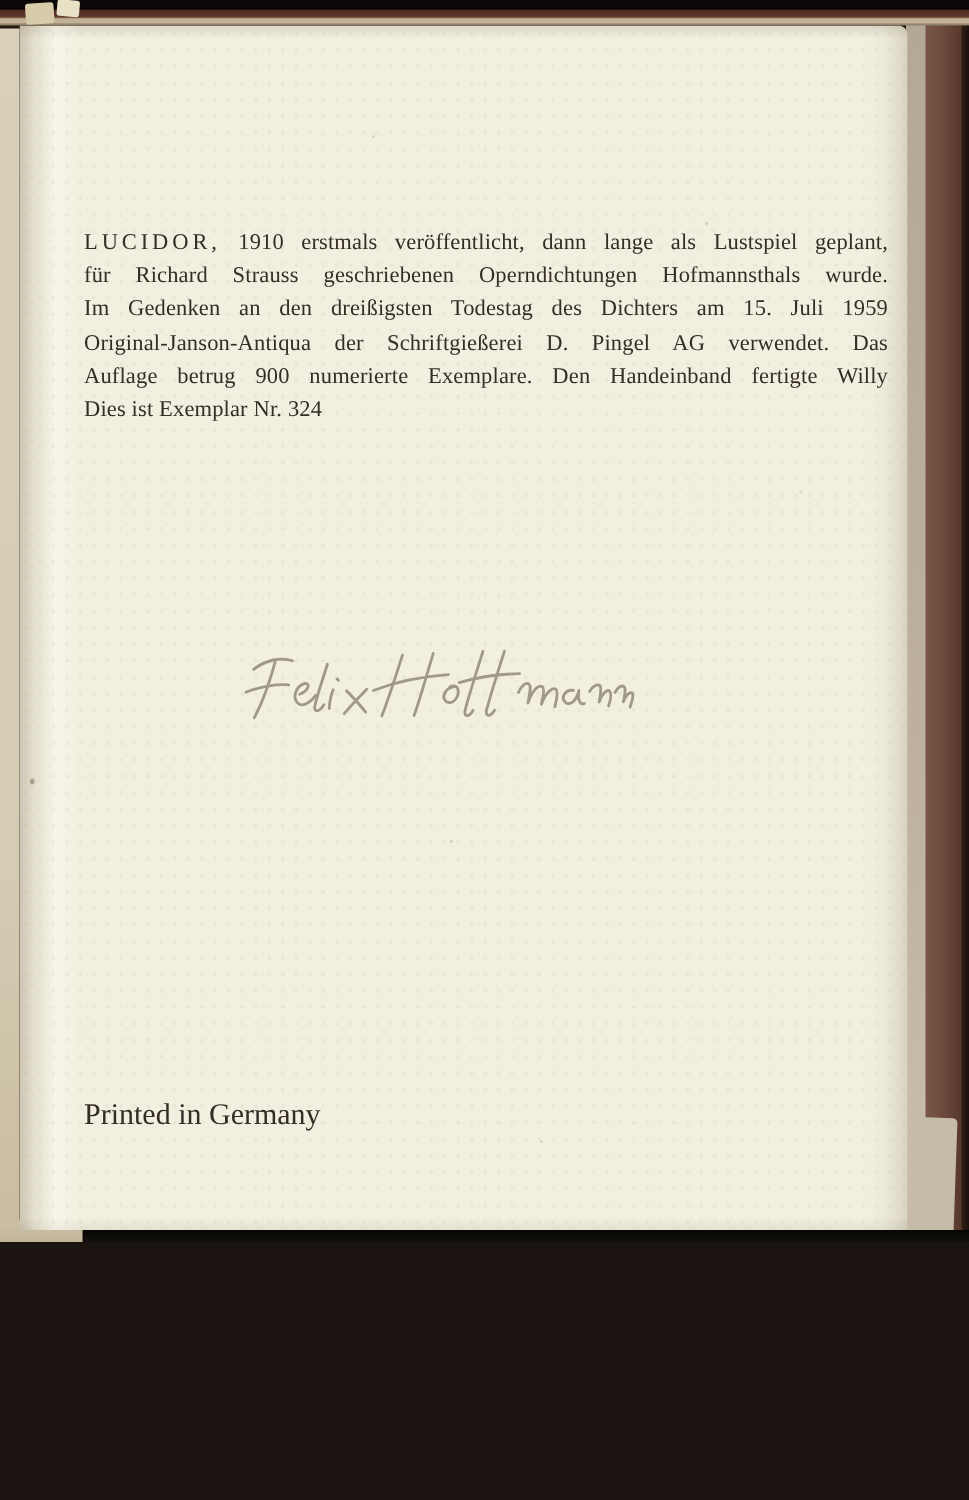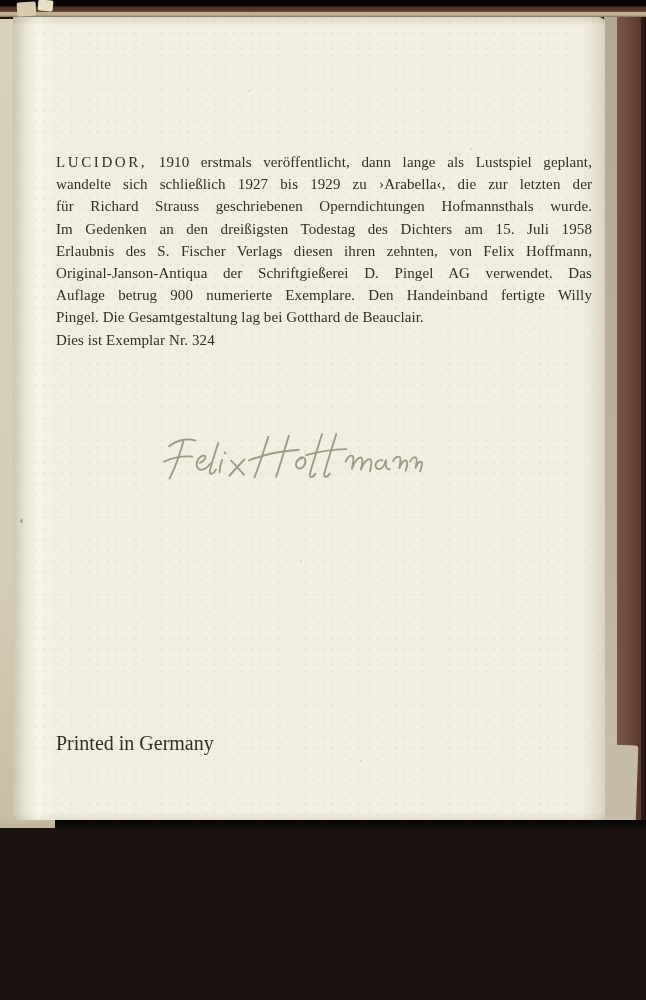--- a/index.html
+++ b/index.html
@@ -105,27 +105,24 @@
   <div class="bottom-left-pages"></div>
   <div class="under-left"></div>
 
   <div class="page">
 
     <div class="colophon">
       <div class="cline just">
         <span class="lead">LUCIDOR,</span>
         <span>1910 erstmals veröffentlicht, dann lange als Lustspiel geplant,</span>
       </div>
-      <div class="cline just">wandelte sich schließlich 1927 bis 1929 zu ›Arabella‹, die zur letzten der</div>
       <div class="cline just">für Richard Strauss geschriebenen Operndichtungen Hofmannsthals wurde.</div>
-      <div class="cline just">Im Gedenken an den dreißigsten Todestag des Dichters am 15. Juli 1958</div>
-      <div class="cline just">Erlaubnis des S. Fischer Verlags diesen ihren zehnten, von Felix Hoffmann,</div>
+      <div class="cline just">Im Gedenken an den dreißigsten Todestag des Dichters am 15. Juli 1959</div>
       <div class="cline just">Original-Janson-Antiqua der Schriftgießerei D. Pingel AG verwendet. Das</div>
       <div class="cline just">Auflage betrug 900 numerierte Exemplare. Den Handeinband fertigte Willy</div>
-      <div class="cline">Pingel. Die Gesamtgestaltung lag bei Gotthard de Beauclair.</div>
       <div class="cline">Dies ist Exemplar Nr. 324</div>
     </div>
 
     <svg class="signature" viewBox="0 0 295 60" fill="none" stroke="#98927f" stroke-width="2.1" stroke-linecap="round" stroke-linejoin="round">
 
       <path d="M7,16 C16,9 28,7 36,10"></path>
       <path d="M23,11 C19,25 13,41 7,52"></path>
       <path d="M1,33 C11,29 24,27 33,28"></path>
 
       <path d="M41,35 C47,33 50,27 45,27 C38,29 35,38 40,42 C44,45 50,40 53,36"></path>

